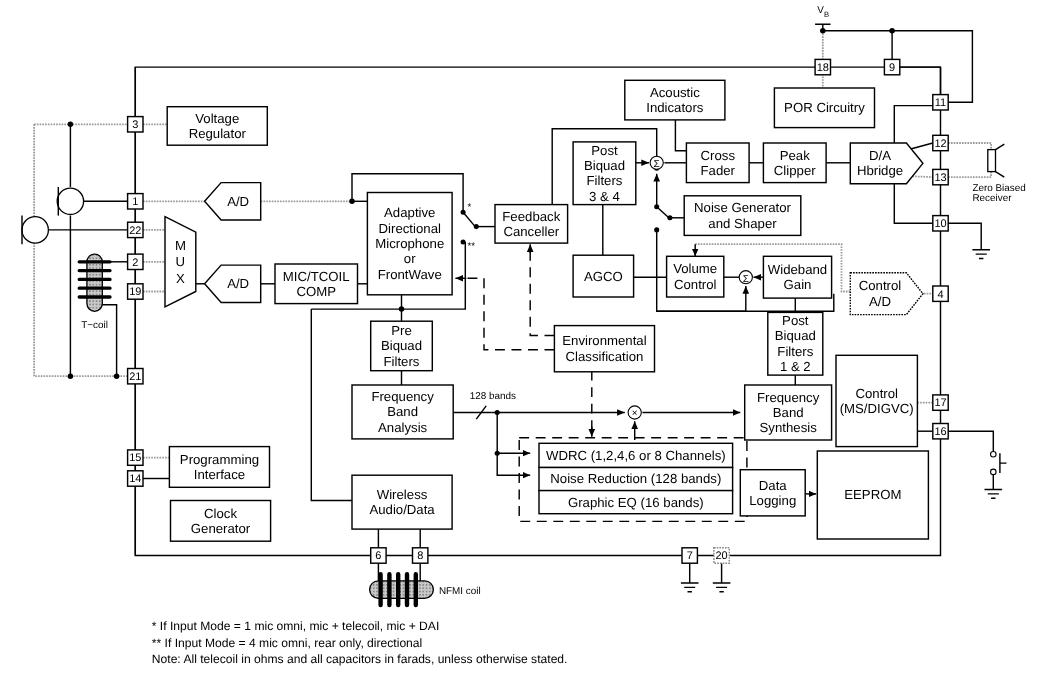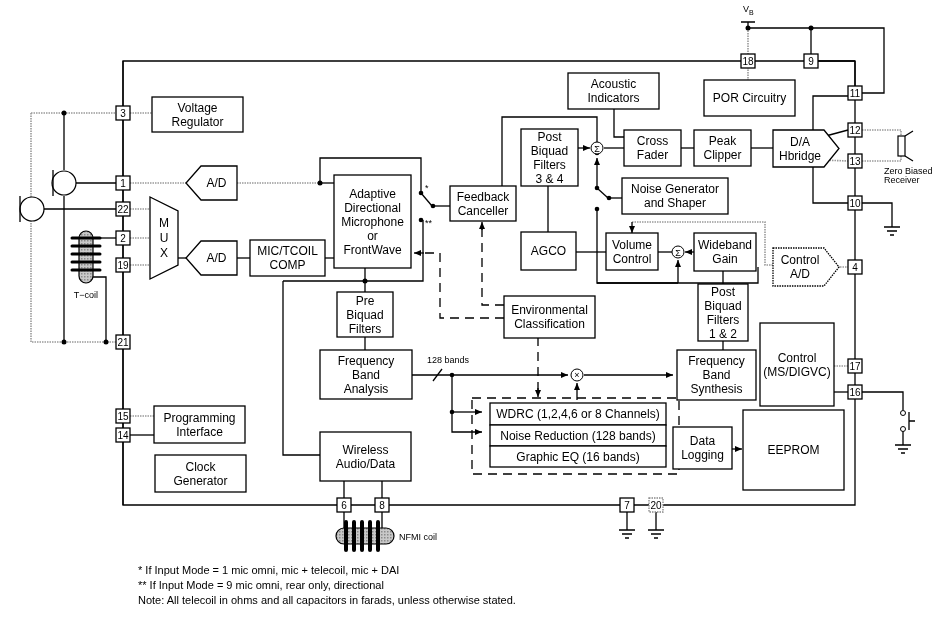--- a/index.html
+++ b/index.html
@@ -474,15 +474,15 @@
     <text x="577" y="378" font-size="9" text-anchor="middle">×</text>
   </g>
 
   <text class="small" x="427" y="363">128 bands</text>
   <text class="small" x="425" y="191">*</text>
   <text class="small" x="425" y="226">**</text>
 </svg>
 
 <div class="notes">
   <div>* If Input Mode = 1 mic omni, mic + telecoil, mic + DAI</div>
-  <div>** If Input Mode = 9 mic omni, rear only, directional</div>
+  <div>** If Input Mode = 4 mic omni, rear only, directional</div>
   <div>Note: All telecoil in ohms and all capacitors in farads, unless otherwise stated.</div>
 </div>
 
 </body></html>

